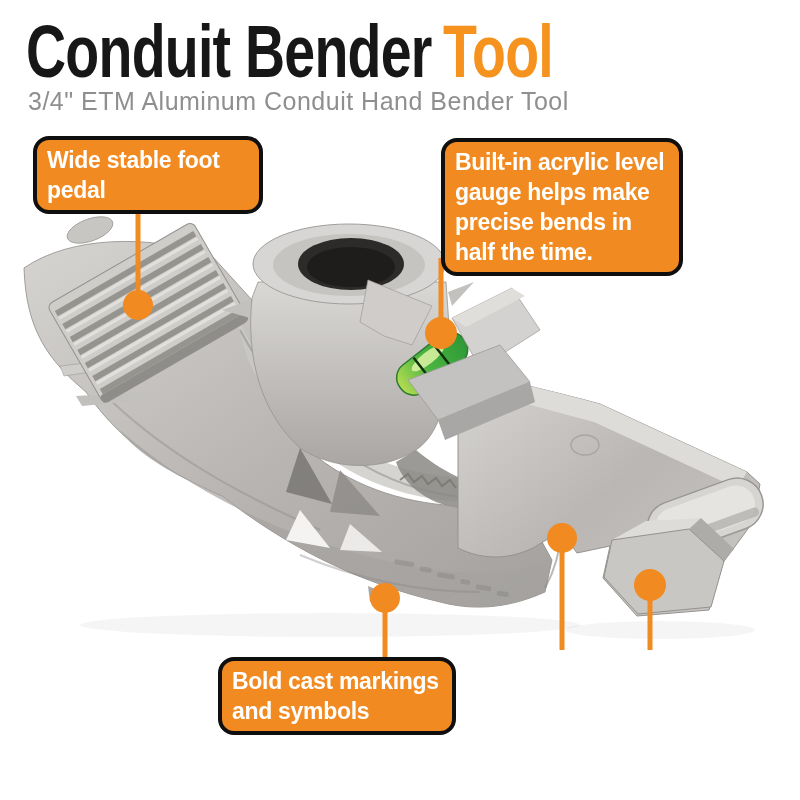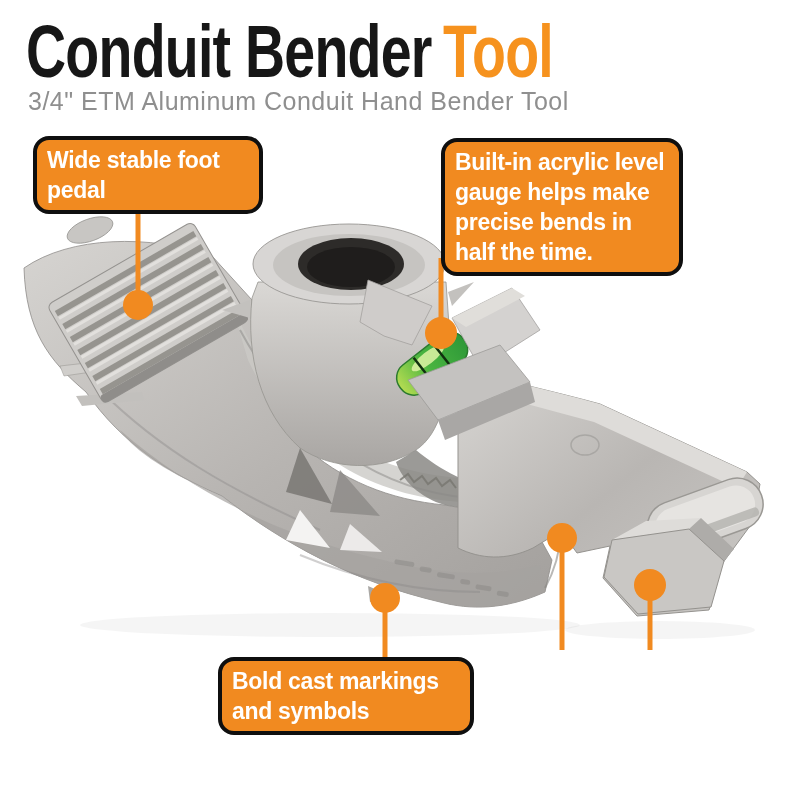--- a/index.html
+++ b/index.html
@@ -18,21 +18,21 @@
     letter-spacing:0.5px;white-space:nowrap;
   }
   .tool-svg{position:absolute;left:0;top:0;}
   .callout{
     position:absolute;background:#F18A20;border:4px solid #0F0F0F;border-radius:16px;
     color:#FFFFFF;font-weight:bold;font-size:23px;line-height:30px;padding:5px 10px;
     letter-spacing:-0.3px;box-sizing:border-box;
   }
   .c1{left:33px;top:136px;width:230px;}
   .c2{left:398px;top:138px;width:242px;margin-left:43px;}
-  .c3{left:218px;top:657px;width:256px;}
+  .c3{left:218px;top:657px;width:238px;}
   .c4{left:487px;top:644px;width:236px;}
 </style>
 </head>
 <body>
 
 <div class="stage">
 
   <svg class="tool-svg" width="800" height="800" viewBox="0 0 800 800">
     <defs>
       <linearGradient id="gMetal" x1="0" y1="0" x2="1" y2="1">

